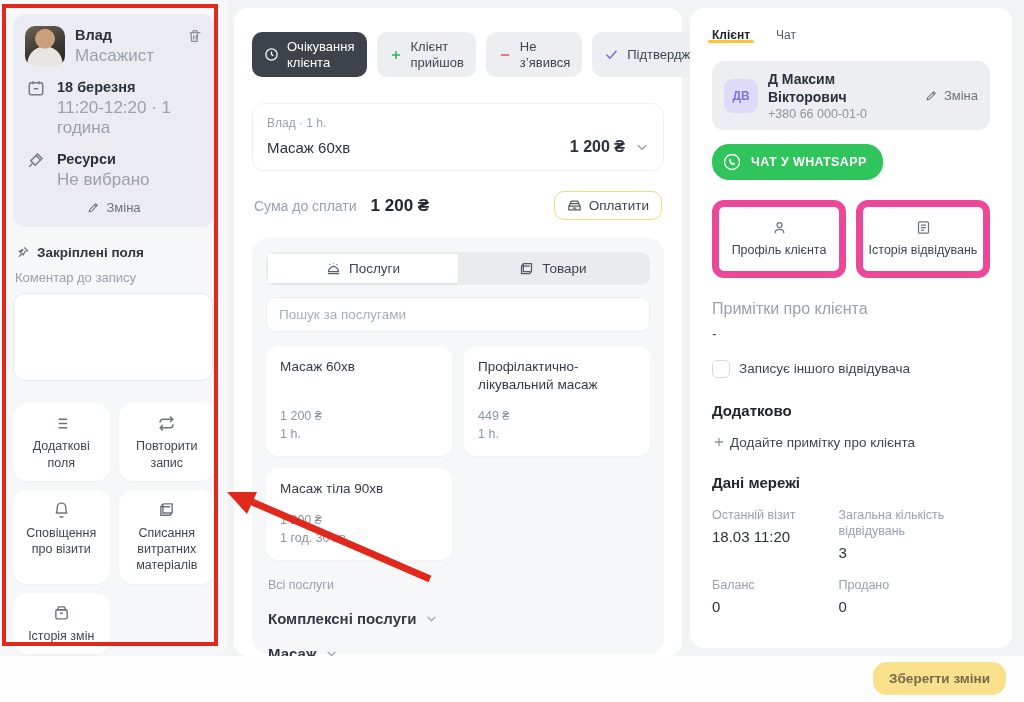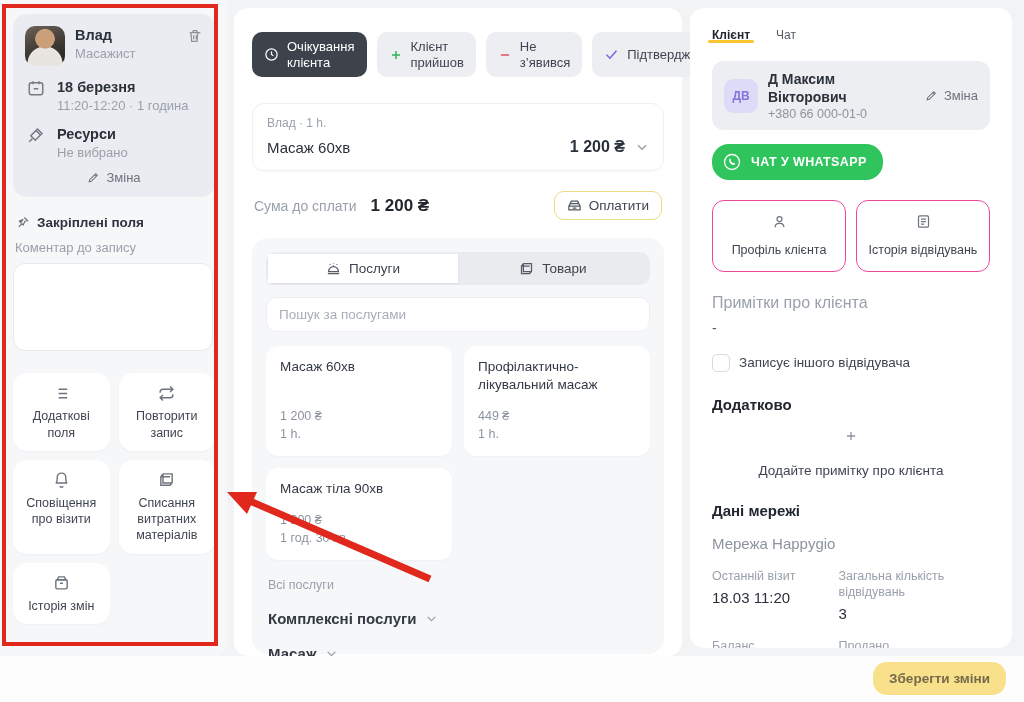--- a/index.html
+++ b/index.html
@@ -21,21 +21,21 @@
   .master-card { background:#eaecf1; border-radius:14px; padding:12px 12px 10px; }
   .mc-row { display:flex; align-items:flex-start; gap:10px; margin-bottom:12px; }
   .avatar-photo {
     width:40px; height:40px; border-radius:10px; flex:0 0 40px;
     background:
       radial-gradient(circle at 50% 32%, #c9a07a 0 28%, transparent 30%),
       radial-gradient(circle at 50% 95%, #e8e4df 0 40%, transparent 42%),
       linear-gradient(160deg,#6e6257 0%, #3c3834 55%, #23211f 100%);
   }
   .mc-title { font-size:14.5px; font-weight:bold; color:#2b313a; line-height:1.25; }
-  .mc-sub { font-size:13px; color:#9aa1ab; margin-top:2px; }
+  .mc-sub { font-size:17px; color:#9aa1ab; margin-top:2px; }
   .mc-icon { width:22px; flex:0 0 22px; color:#757c86; display:flex; justify-content:center; padding-top:1px; }
   .mc-spacer { flex:1; }
   .trash { color:#8d949e; padding-top:2px; }
   .mc-change { display:flex; align-items:center; justify-content:center; gap:6px;
     color:#6d737c; font-size:13px; padding:4px 0 2px; cursor:pointer; }
   .pinned { display:flex; align-items:center; gap:7px; margin:18px 2px 10px;
     font-size:13.5px; font-weight:bold; color:#2f353e; }
   .pinned svg { color:#6d737c; }
   .comment-label { font-size:13px; color:#9aa1ab; margin:0 2px 8px; }
   #comment-box { width:200px; height:88px; background:#fff; border:1px solid #e6e9ee;
@@ -107,32 +107,32 @@
   .init-avatar { width:34px; height:34px; border-radius:9px; background:#dedbf8; color:#7e76d8;
     font-size:12px; font-weight:bold; display:flex; align-items:center; justify-content:center; flex:0 0 34px; }
   .client-name { font-size:14px; font-weight:bold; color:#2b313a; line-height:1.3; }
   .client-phone { font-size:12.5px; color:#8d949e; margin-top:1px; }
   .chip-change { margin-left:auto; display:flex; align-items:center; gap:6px; font-size:13px;
     color:#6d737c; cursor:pointer; }
   .wa-btn { margin-top:14px; display:inline-flex; align-items:center; gap:9px; background:#2fc45c;
     color:#fff; font-size:12.5px; font-weight:bold; letter-spacing:.4px; border-radius:17px;
     padding:8px 16px 8px 10px; cursor:pointer; }
   .actions-row { display:flex; gap:10px; margin-top:20px; }
-  .act-card { flex:1; background:#fff; border:1px solid #ec4899; border-radius:12px; text-align:center;
+  .act-card { flex:1; background:#fff; border:7px solid #ec4899; border-radius:12px; text-align:center;
     padding:12px 4px; font-size:12.5px; color:#3f4550; line-height:1.3; cursor:pointer;
-    display:flex; flex-direction:column; align-items:center; gap:13px; }
+    display:flex; flex-direction:column; align-items:center; gap:7px; }
   .act-card .ic { color:#6d737c; height:16px; display:flex; align-items:center; }
   .notes-label { margin-top:22px; font-size:16px; color:#9aa1ab; }
   .notes-value { margin-top:8px; font-size:14px; color:#555c66; }
   .cb-row { display:flex; align-items:center; gap:9px; margin-top:18px; cursor:pointer; }
   .cb { width:18px; height:18px; border:1.5px solid #d5dae1; border-radius:5px; background:#fff; }
   .cb-label { font-size:13.5px; color:#3f4550; }
   .sect-title { margin-top:24px; font-size:15px; font-weight:bold; color:#22272e; }
-  .add-note { display:flex; align-items:center; gap:20px; margin-top:16px; font-size:13.5px;
-    color:#3f4550; cursor:pointer;flex-direction:column; }
+  .add-note { display:flex; align-items:center; gap:4px; margin-top:16px; font-size:13.5px;
+    color:#3f4550; cursor:pointer; }
   .add-note svg { color:#8d949e; }
   .net-name { margin-top:16px; font-size:15px; color:#8d949e; }
   .stats { display:grid; grid-template-columns:1fr 1.3fr; gap:16px 10px; margin-top:16px; }
   .stat .sl { font-size:12.5px; color:#9aa1ab; line-height:1.3; }
   .stat .sv { font-size:15px; color:#2b313a; margin-top:5px; }
 
   
   #footer { position:absolute; left:0; top:656px; width:1024px; height:46px; background:#fdfdfe; }
   .save-btn { position:absolute; right:18px; top:6px; background:#f9e18b; color:#756a4b;
     font-size:13.5px; font-weight:bold; border-radius:14px; padding:9px 16px; cursor:pointer; }
@@ -420,21 +420,20 @@
   <div class="sect-title">Додатково</div>
 
   <div class="add-note">
     <svg width="14" height="14" viewBox="0 0 24 24" fill="none" stroke="currentColor" stroke-width="2.2">
         <path d="M12 5v14M5 12h14"></path>
       </svg>
     <span>Додайте примітку про клієнта</span>
   </div>
 
   <div class="sect-title">Дані мережі</div>
-  <div class="net-name">Мережа Happygio</div>
 
   <div class="stats">
     <div class="stat">
       <div class="sl">Останній візит</div>
       <div class="sv">18.03 11:20</div>
     </div>
     <div class="stat">
       <div class="sl">Загальна кількість відвідувань</div>
       <div class="sv">3</div>
     </div>

